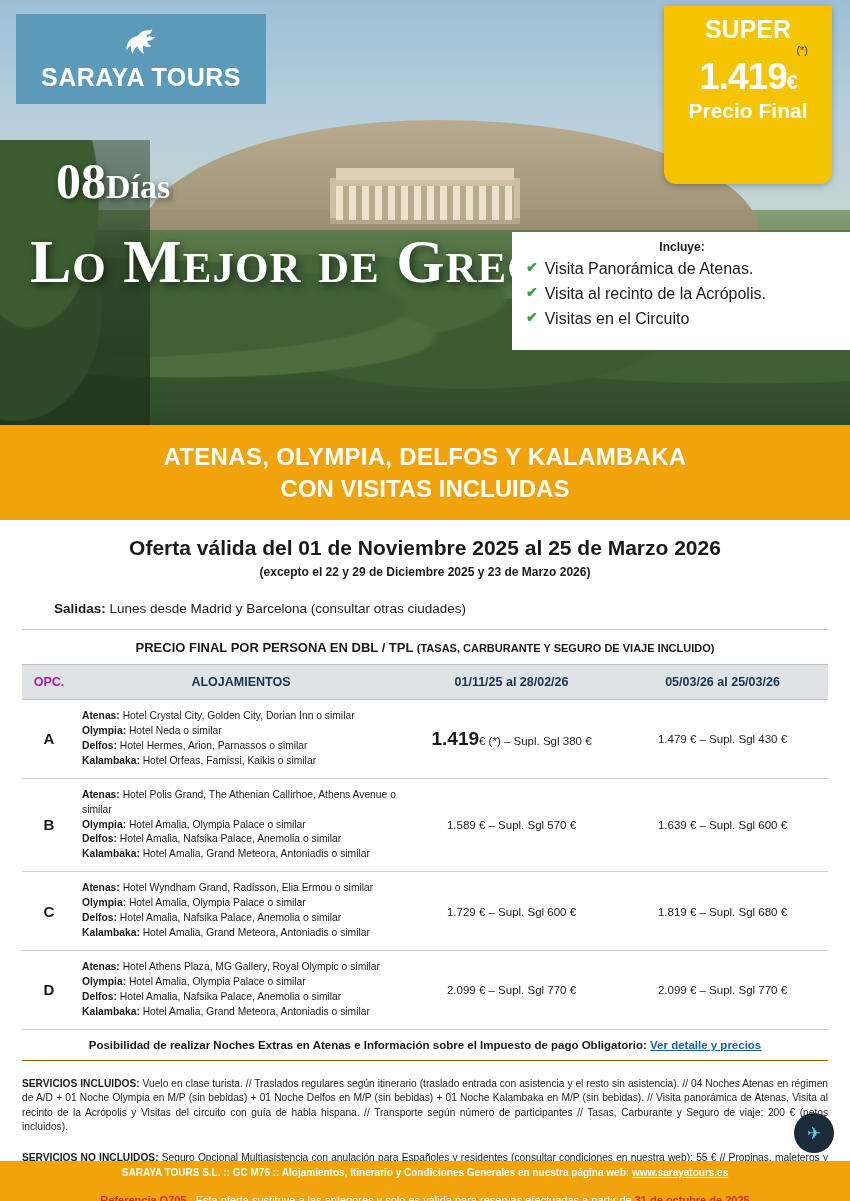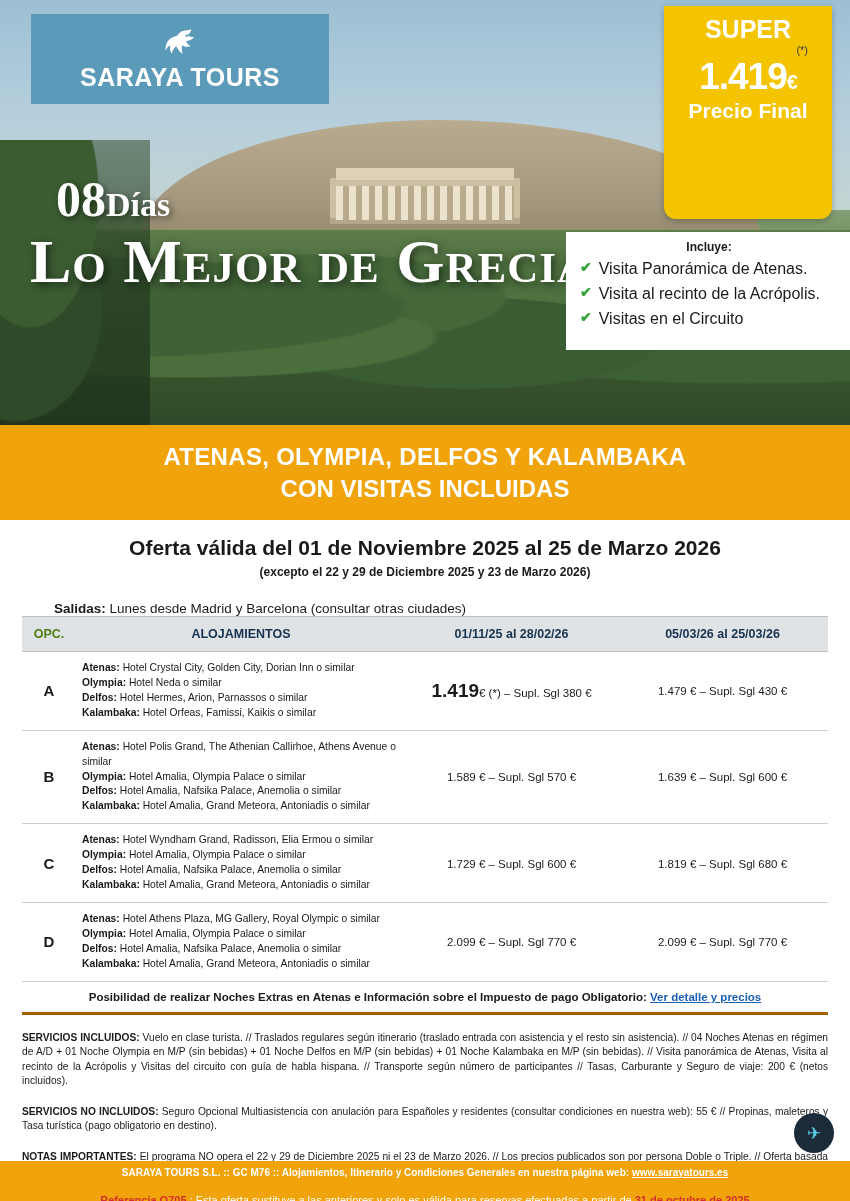--- a/index.html
+++ b/index.html
@@ -60,70 +60,70 @@
   .hero-left-foliage {
     position: absolute; left: 0; top: 140px; width: 150px; height: 285px;
     background:
       radial-gradient(ellipse at 20% 20%, #3b5c31 0 40%, transparent 41%),
       radial-gradient(ellipse at 10% 60%, #2f4a28 0 45%, transparent 46%),
       linear-gradient(180deg, rgba(47,74,40,.55), rgba(32,52,28,.9));
   }
 
   
   .logo-box {
-    position: absolute; left: 31px; top: 14px; width: 298px; height: 90px;
+    position: absolute; left: 16px; top: 14px; width: 250px; height: 90px;
     background: #5b9ab8;
     display: flex; flex-direction: column; align-items: center; justify-content: center;
     color: #fff;
   }
   .logo-mark { width: 48px; height: 34px; margin-bottom: 2px; }
   .logo-text {
     font-size: 25px; font-weight: 700; letter-spacing: .5px; color: #ffffff;
     font-family: "Liberation Sans", sans-serif;
   }
 
   .hero-days {
-    position: absolute; left: 56px; top: 170px;
+    position: absolute; left: 56px; top: 152px;
     font-family: "Liberation Serif", serif;
     font-size: 46px; color: #ffffff; font-weight: 700;
     text-shadow: 2px 2px 6px rgba(0,0,0,.55);
     letter-spacing: 0px;
   }
   .hero-days .num { font-size: 50px; }
   .hero-days .small { font-size: 34px; }
   .hero-title {
     position: absolute; left: 30px; top: 230px;
     font-family: "Liberation Serif", serif;
     font-size: 62px; color: #ffffff; font-weight: 700;
     text-shadow: 2px 3px 8px rgba(0,0,0,.6);
     letter-spacing: 1px;
     font-variant: small-caps;
     line-height: 1;
   }
 
   
   .price-badge {
-    position: absolute; right: 18px; top: 6px; width: 168px; height: 213px;
+    position: absolute; right: 18px; top: 6px; width: 168px; height: 178px;
     background: #f5c400;
     border-radius: 0 0 12px 12px;
     text-align: center;
     color: #2a2a2a;
     padding-top: 10px;
     box-shadow: 0 2px 6px rgba(0,0,0,.25);
   }
   .price-badge .sup1 { font-size: 25px; font-weight: 700; color: #ffffff; line-height: 1.05; }
   .price-badge .sup2 { font-size: 25px; font-weight: 700; color: #ffffff; line-height: 1.05; }
   .price-badge .ast { font-size: 11px; color: #3a3a3a; display: block; text-align: right; padding-right: 24px; margin-top: 2px; height: 12px;}
   .price-badge .big { font-size: 37px; font-weight: 700; color: #ffffff; letter-spacing: -1px; }
   .price-badge .big .eur { font-size: 20px; }
   .price-badge .fin { font-size: 21px; font-weight: 700; color: #ffffff; margin-top: 1px; }
 
   
   .includes {
-    position: absolute; right: 0px; top: 232px; width: 284px; height: 118px;
+    position: absolute; right: 0px; top: 232px; width: 338px; height: 118px;
     background: #ffffff;
     padding: 8px 12px 8px 14px;
   }
   .includes .head { font-size: 12px; font-weight: 700; text-align: center; margin-bottom: 6px; }
   .inc-row { display: flex; align-items: flex-start; gap: 7px; margin-bottom: 7px; }
   .inc-check { color: #36a33a; font-size: 14px; line-height: 1; font-weight: 700; }
   .inc-text { font-size: 16px; color: #1a1a1a; }
 
   
   .orange-bar {
@@ -151,37 +151,37 @@
     text-align: center; font-size: 13px; font-weight: 700;
   }
   .tbl-title .light { font-weight: 700; font-size: 11px; }
 
   table.pricing { width: 806px; border-collapse: collapse; table-layout: fixed; }
   table.pricing thead th {
     background: #dfe3e6; font-size: 12.5px; font-weight: 700; padding: 10px 4px;
     border-top: 1px solid #bfbfbf; border-bottom: 1px solid #bfbfbf;
     color: #16324f;
   }
-  table.pricing thead th.opc { color: #4d7c0f; width: 54px; }
+  table.pricing thead th.opc { color: #a21caf; width: 54px; }
   table.pricing thead th.aloj { color: #16324f; width: 330px; }
   table.pricing thead th.p1, table.pricing thead th.p2 { width: 211px; }
 
   table.pricing tbody td {
     border-bottom: 1px solid #cfcfcf;
     padding: 9px 6px; vertical-align: middle;
   }
   td.opc-cell { text-align: center; font-size: 15px; font-weight: 700; }
   td.hotels { font-size: 10.3px; line-height: 1.45; padding-left: 14px; }
   td.hotels b { font-weight: 700; }
   td.price { text-align: center; font-size: 13.5px; }
   td.price .hl { font-size: 19px; font-weight: 700; }
   td.price .sml { font-size: 11.5px; }
 
   .extra-note {
-    border-bottom: 3px solid #a16207;
+    border-bottom: 1px solid #a16207;
     text-align: center; font-size: 11.5px; font-weight: 700; padding: 9px 0 9px;
   }
   .extra-note a { color: #1c5fb0; text-decoration: underline; font-weight: 700; }
 
   .legal { margin-top: 9px; font-size: 10.2px; line-height: 1.42; text-align: justify; }
   .legal p { margin: 16px 0 7px 0; }
   .legal b { font-weight: 700; }
 
   
   .footer {
@@ -259,20 +259,24 @@
 
 <div class="body-wrap">
   <div class="valid">Oferta válida del 01 de Noviembre 2025 al 25 de Marzo 2026</div>
   <div class="valid-sub">(excepto el 22 y 29 de Diciembre 2025 y 23 de Marzo 2026)</div>
 
   <div class="salidas">
     <b>Salidas:</b>
     <span>Lunes desde Madrid y Barcelona (consultar otras ciudades)</span>
   </div>
 
+  <div class="tbl-title">
+    <span>PRECIO FINAL POR PERSONA EN DBL / TPL</span>
+    <span class="light">(TASAS, CARBURANTE Y SEGURO DE VIAJE INCLUIDO)</span>
+  </div>
 
   <table class="pricing">
     <thead>
       <tr>
         <th class="opc">OPC.</th>
         <th class="aloj">ALOJAMIENTOS</th>
         <th class="p1">01/11/25 al 28/02/26</th>
         <th class="p2">05/03/26 al 25/03/26</th>
       </tr>
     </thead>

